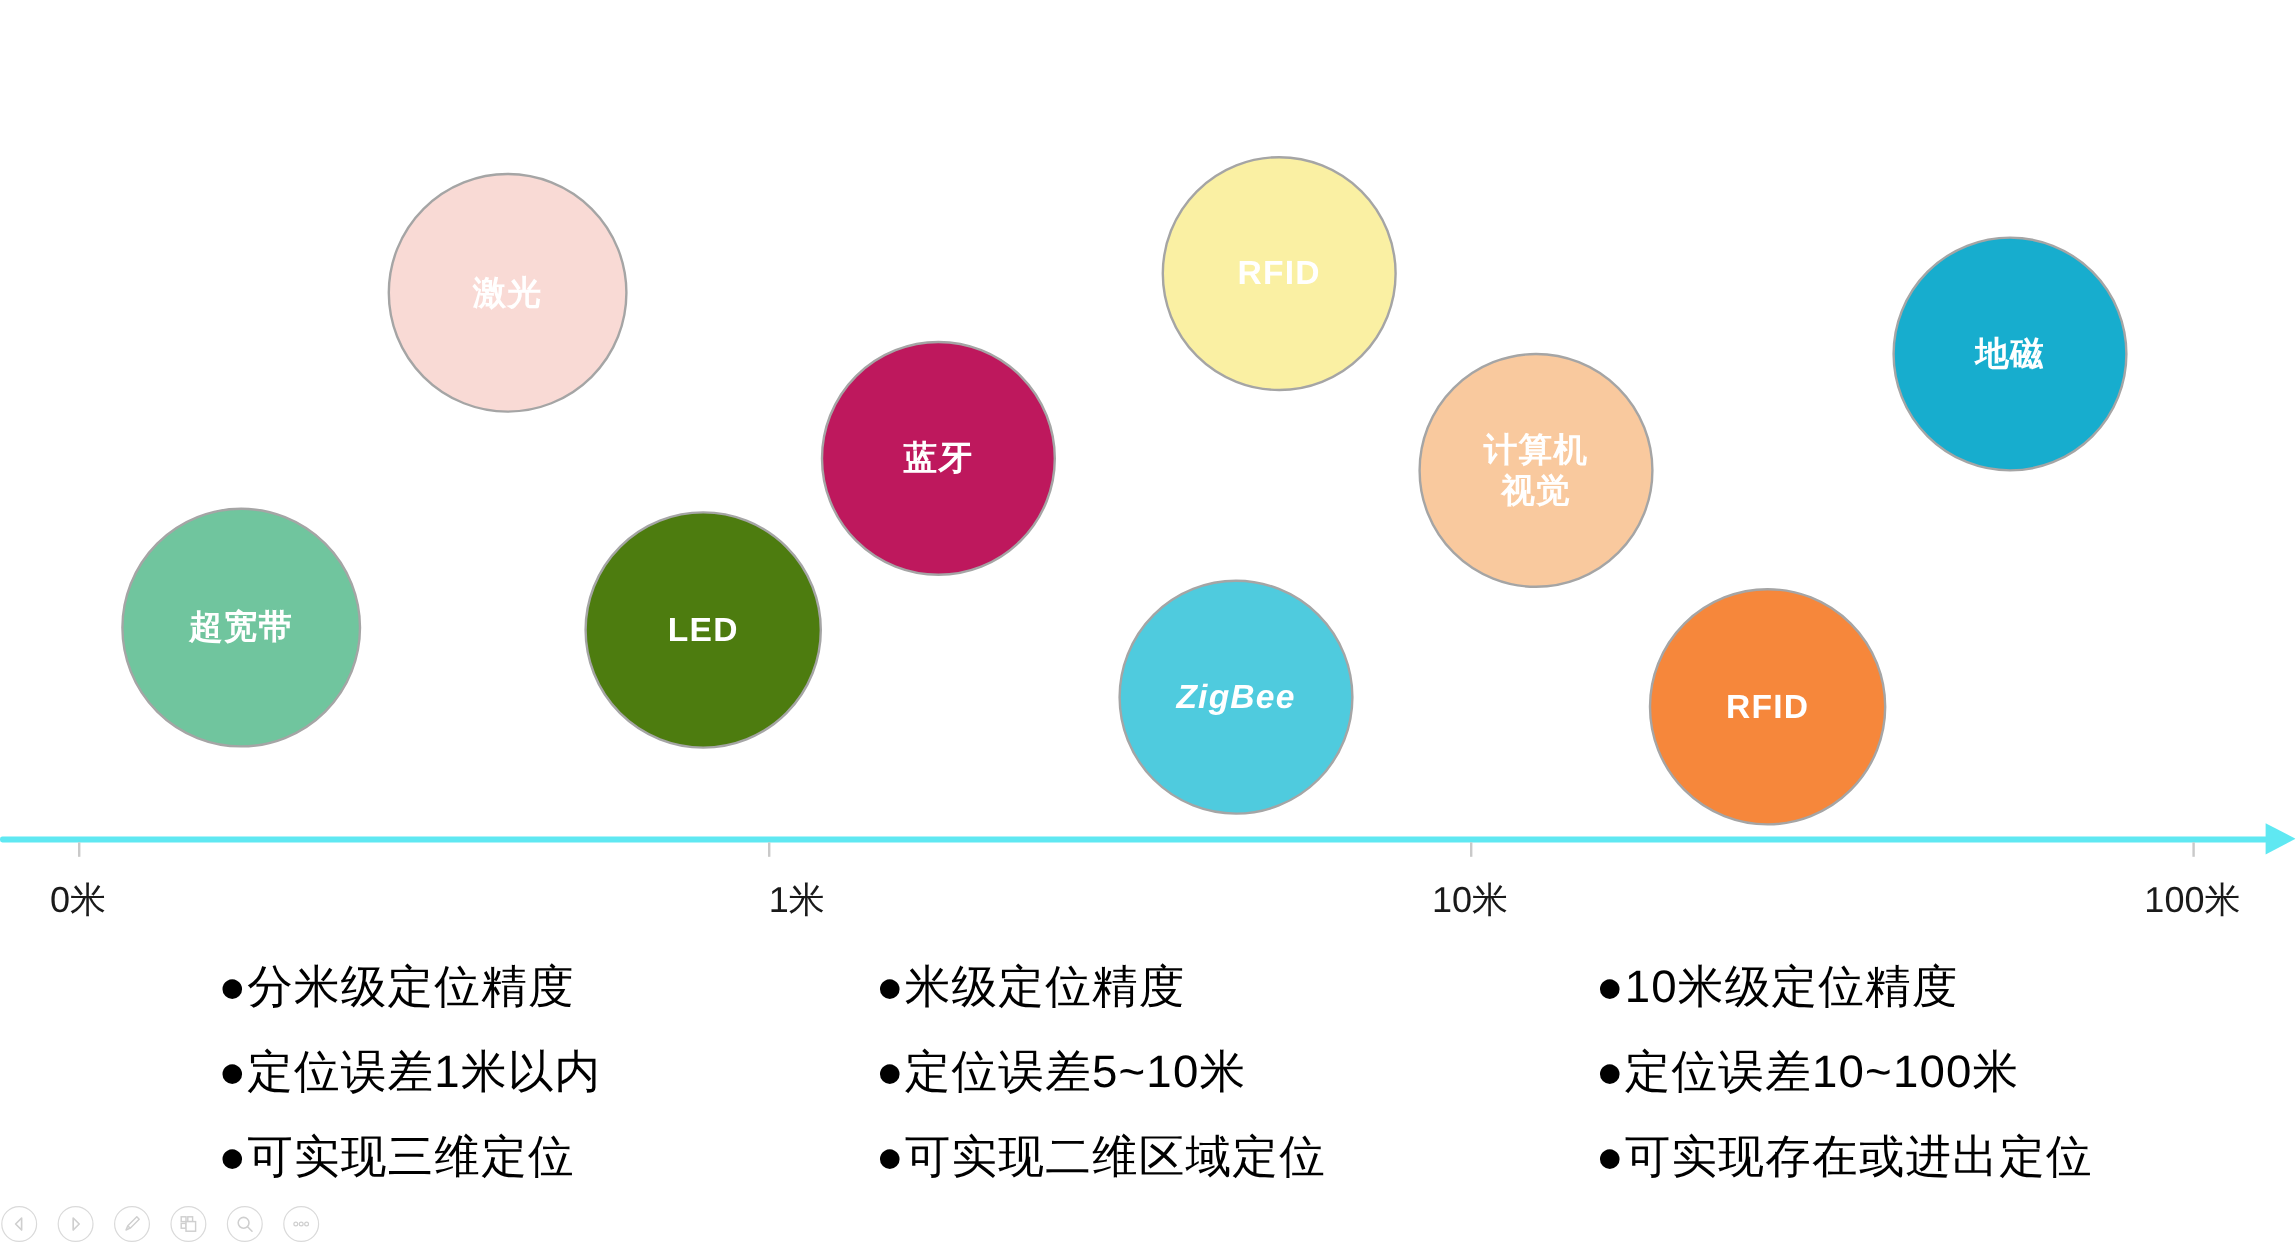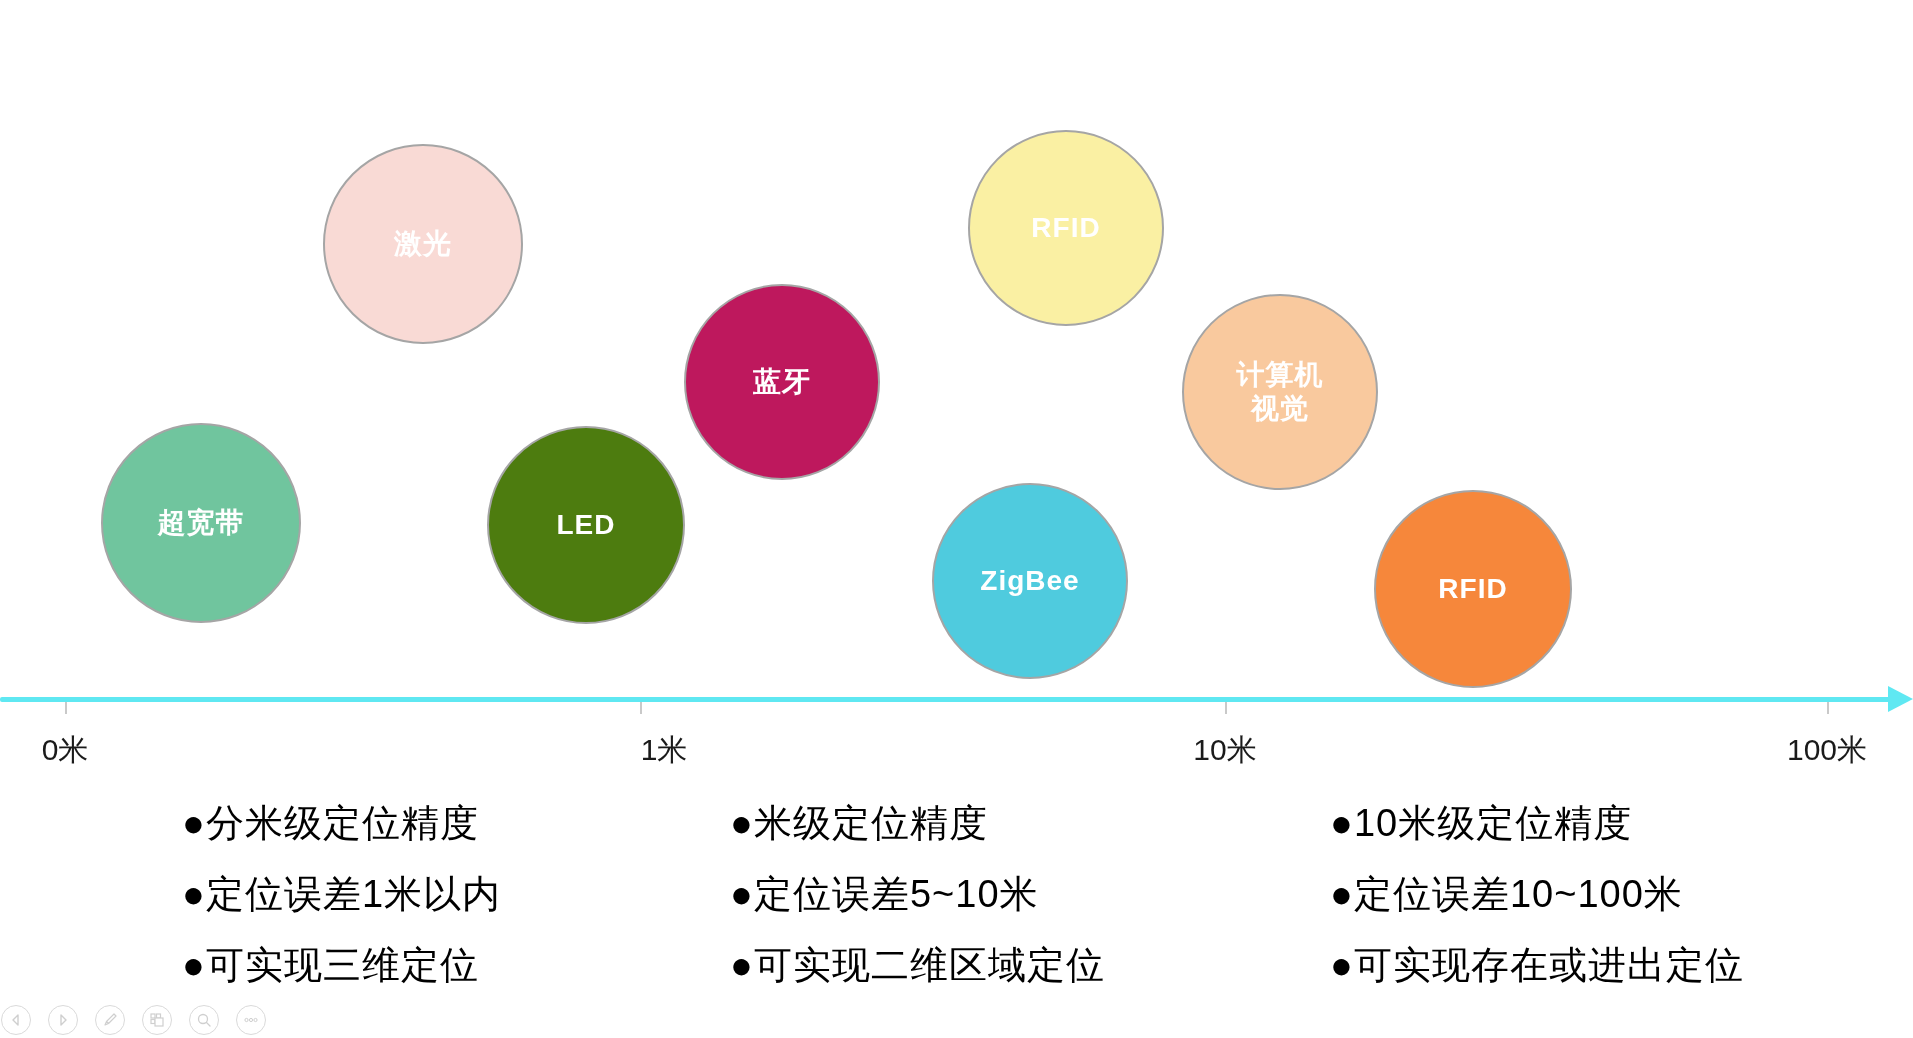--- a/index.html
+++ b/index.html
@@ -78,32 +78,35 @@
     </div>
   <div class="bubble" style="left: 101px; top: 423px; height: 200px; width: 200px; background: rgb(112, 197, 158); border-color: rgb(165, 165, 165);">
       <span class="bubble-label" style="color: rgb(255, 255, 255);">超宽带</span>
     </div>
   <div class="bubble" style="left: 487px; top: 426px; height: 198px; width: 198px; background: #4d7c0f; border-color: rgb(165, 165, 165);">
       <span class="bubble-label" style="color: rgb(255, 255, 255);">LED</span>
     </div>
   <div class="bubble" style="left: 684px; top: 284px; height: 196px; width: 196px; background: #be185d; border-color: rgb(165, 165, 165);">
       <span class="bubble-label" style="color: rgb(255, 255, 255);">蓝牙</span>
     </div>
-  <div class="bubble" style="left: 932px; top: 483px; height: 196px; width: 196px; background: rgb(79, 203, 222); border-color: rgb(165, 165, 165);">
+  <div class="bubble" style="left: 932px; top: 483px; height: 196px; width: 196px; background: rgb(79, 203, 222); border-color: rgb(165, 165, 165); font-style: italic;">
       <span class="bubble-label" style="color: rgb(255, 255, 255);">ZigBee</span>
     </div>
   <div class="bubble" style="left: 968px; top: 130px; height: 196px; width: 196px; background: rgb(250, 240, 163); border-color: rgb(165, 165, 165);">
       <span class="bubble-label" style="color: rgb(255, 255, 255);">RFID</span>
     </div>
   <div class="bubble" style="left: 1182px; top: 294px; height: 196px; width: 196px; background: rgb(249, 201, 158); border-color: rgb(165, 165, 165);">
       <span class="bubble-label" style="color: rgb(255, 255, 255);">计算机
 视觉</span>
     </div>
   <div class="bubble" style="left: 1374px; top: 490px; height: 198px; width: 198px; background: rgb(246, 135, 59); border-color: rgb(165, 165, 165); align-items: center;">
       <span class="bubble-label" style="color: rgb(255, 255, 255);">RFID</span>
+    </div>
+  <div class="bubble" style="left: 1577px; top: 197px; height: 196px; width: 196px; background: rgb(23, 173, 206); border-color: rgb(165, 165, 165);">
+      <span class="bubble-label" style="color: rgb(255, 255, 255);">地磁</span>
     </div>
 
   <div class="axis-line" id="axis-line" style="top: 697px; width: 1890px; background: rgb(95, 232, 242);"></div>
   <div class="axis-arrow" id="axis-arrow" style="left: 1888px; top: 686px; border-left: 25px solid rgb(95, 232, 242);"></div>
 
   <div class="tick" style="left: 65px; top: 702px; background: rgb(201, 201, 201);"></div>
   <div class="tick" style="left: 640px; top: 702px; background: rgb(201, 201, 201);"></div>
   <div class="tick" style="left: 1225px; top: 702px; background: rgb(201, 201, 201);"></div>
   <div class="tick" style="left: 1827px; top: 702px; background: rgb(201, 201, 201);"></div>
 

